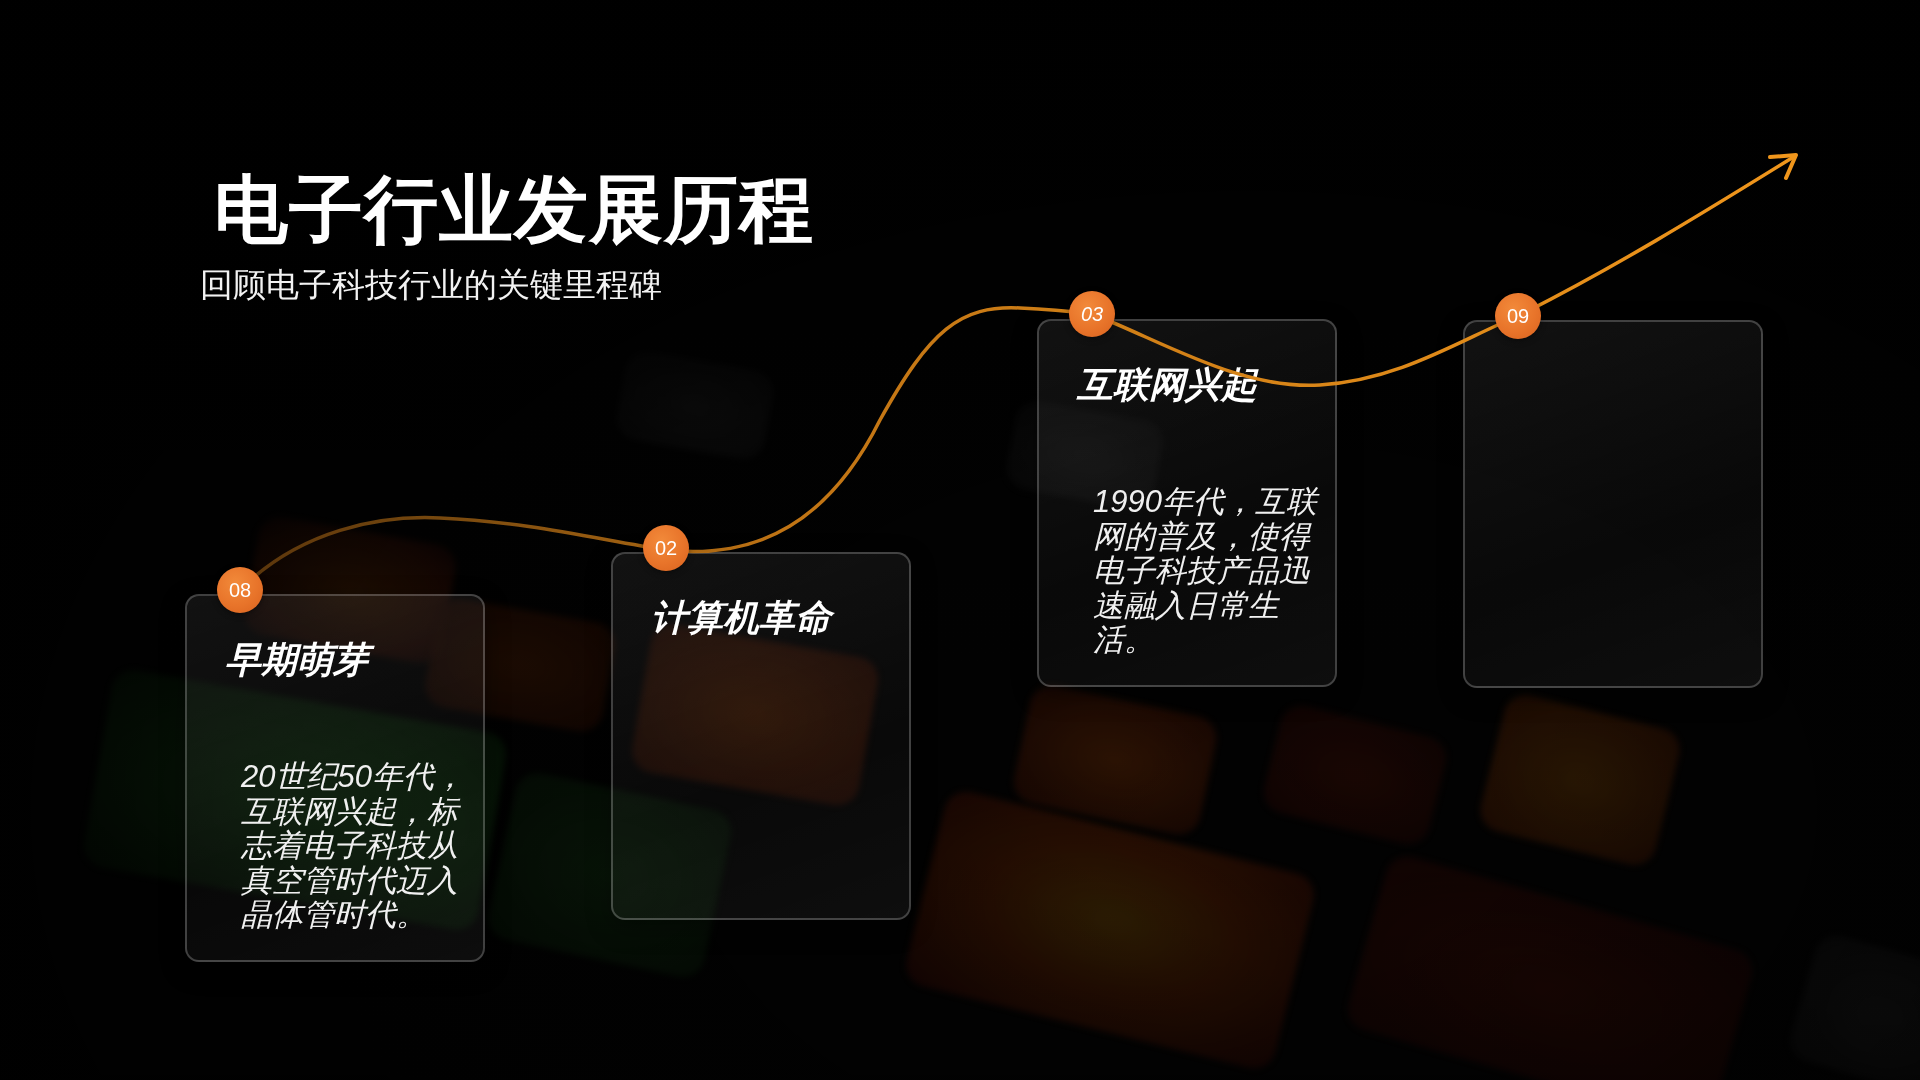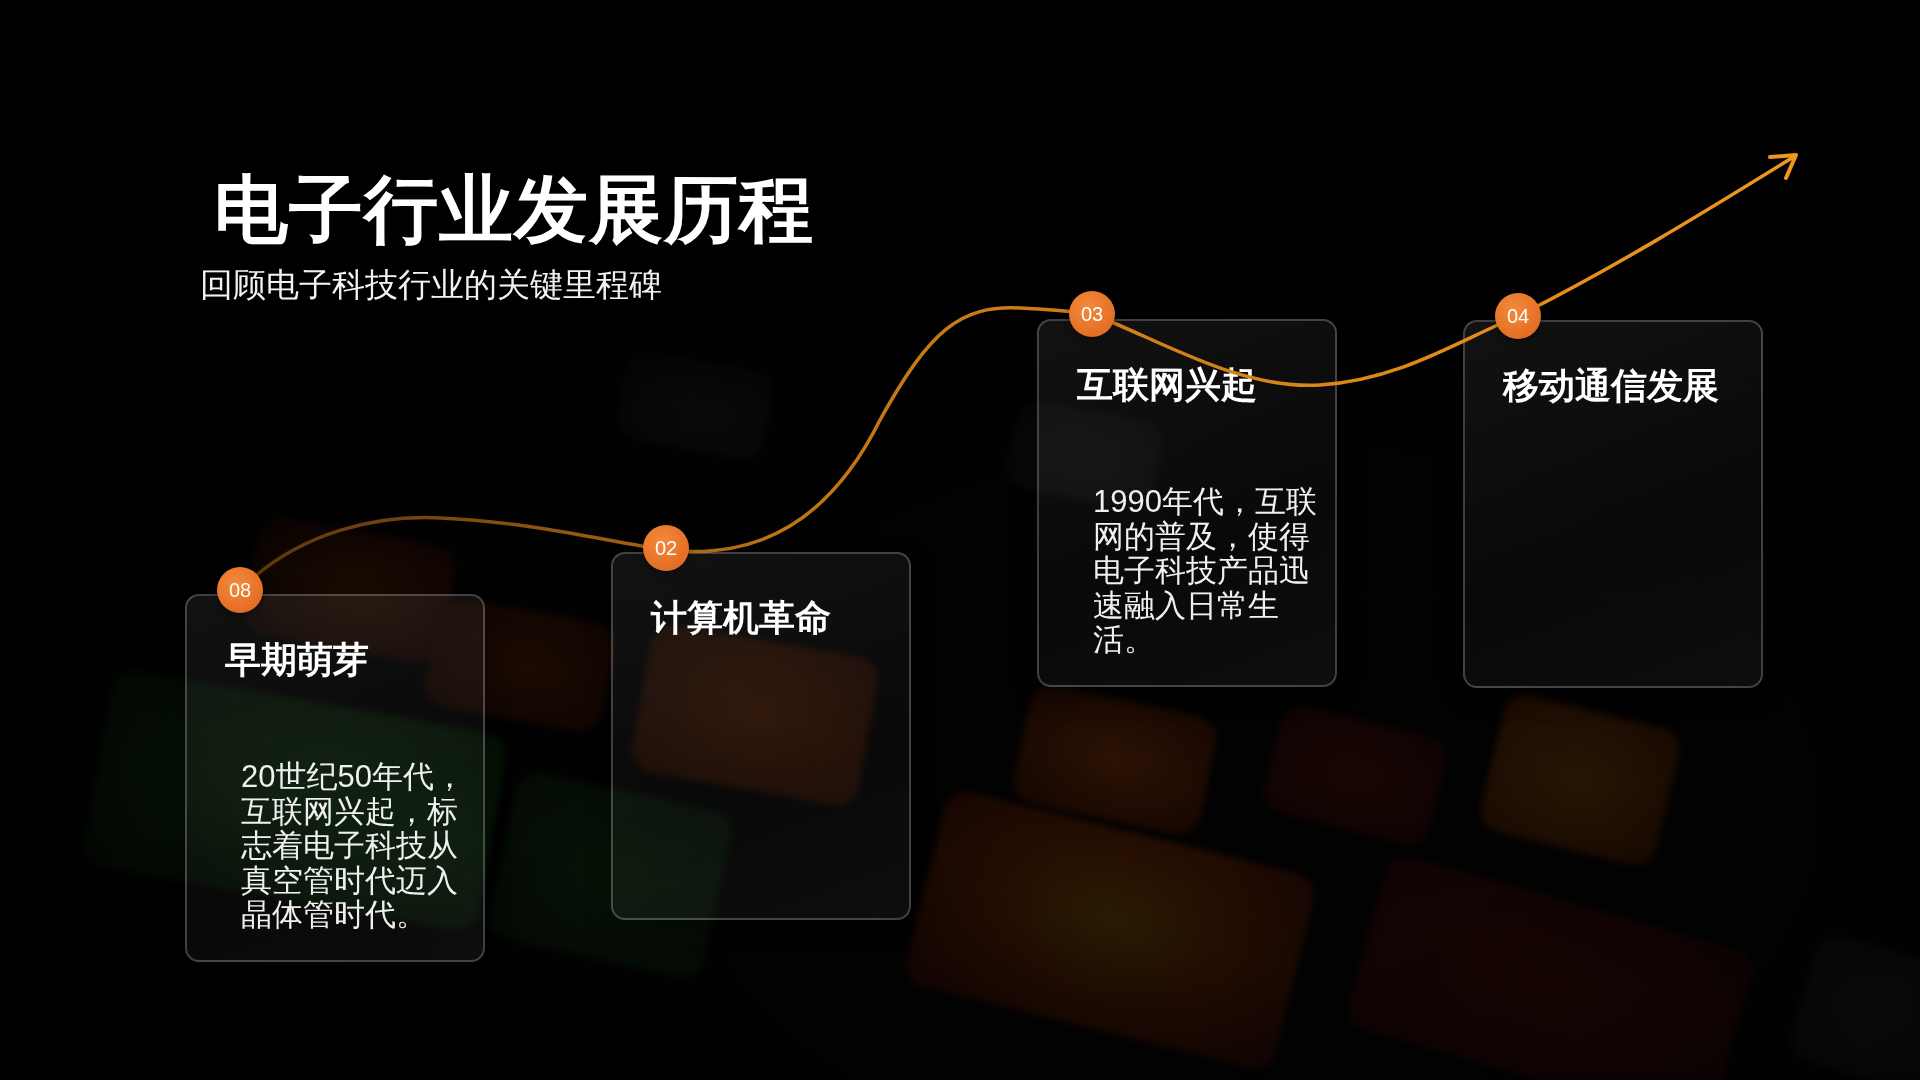--- a/index.html
+++ b/index.html
@@ -29,20 +29,21 @@
     position: absolute; left: 200px; top: 265px;
     font-size: 33px; color: #f2f2f2; margin: 0; line-height: 40px;
   }
   .curve { position: absolute; left: 0; top: 0; width: 1920px; height: 1080px; pointer-events: none; }
   .card {
     position: absolute; width: 300px; height: 368px; box-sizing: border-box;
     border: 2px solid rgba(255,255,255,0.22);
     border-radius: 14px;
     background: linear-gradient(160deg, rgba(255,255,255,0.07) 0%, rgba(255,255,255,0.03) 60%, rgba(255,255,255,0.05) 100%);
     box-shadow: 0 8px 24px rgba(0,0,0,0.35);
+    font-style: italic;
   }
   .card-title {
     position: absolute; left: 38px; top: 42px; margin: 0;
     font-size: 36px; font-weight: bold; line-height: 44px; white-space: nowrap;
   }
   .card-desc {
     position: absolute; left: 38px; top: 148px; width: 232px; margin: 16px;
     font-size: 31px; line-height: 34.5px; color: #f0f0f0;
   }
   .badge {
@@ -81,21 +82,20 @@
   <p class="card-desc">20世纪50年代，互联网兴起，标志着电子科技从真空管时代迈入晶体管时代。</p>
 </div>
 <div class="card" style="left:611px;top:552px;">
   <h2 class="card-title">计算机革命</h2>
 </div>
 <div class="card" style="left:1037px;top:319px;">
   <h2 class="card-title">互联网兴起</h2>
   <p class="card-desc">1990年代，互联网的普及，使得电子科技产品迅速融入日常生活。</p>
 </div>
 <div class="card" style="left:1463px;top:320px;">
-  <h2 class="card-title">移动通信发展</h2>
 </div>
 
 <svg class="curve" viewBox="0 0 1920 1080">
   <defs>
     <linearGradient id="cg" x1="0" y1="0" x2="1" y2="0">
       <stop offset="0" stop-color="#7a4a10" stop-opacity="0.7"></stop>
       <stop offset="0.35" stop-color="#c07414"></stop>
       <stop offset="1" stop-color="#f0961c"></stop>
     </linearGradient>
   </defs>
@@ -108,14 +108,14 @@
            C 1160 340, 1240 390, 1320 385
            C 1400 380, 1460 340, 1518 316
            C 1610 270, 1700 215, 1795 156" fill="none" stroke="url(#cg)" stroke-width="3.5" stroke-linecap="round"></path>
   <g>
     <path d="M 1770 157 L 1796 155 L 1786 178" fill="none" stroke="#f0961c" stroke-width="4" stroke-linecap="round" stroke-linejoin="round"></path>
   </g>
 </svg>
 
 <div class="badge" style="left:217px;top:567px;">08</div>
 <div class="badge" style="left:643px;top:525px;">02</div>
-<div class="badge" style="left:1069px;top:291px;">03</div>
-<div class="badge" style="left:1495px;top:293px;">04</div>
+<div class="badge" style="left:1069px;top:291px;font-style:italic;">03</div>
+<div class="badge" style="left:1495px;top:293px;">09</div>
 
 </body></html>

